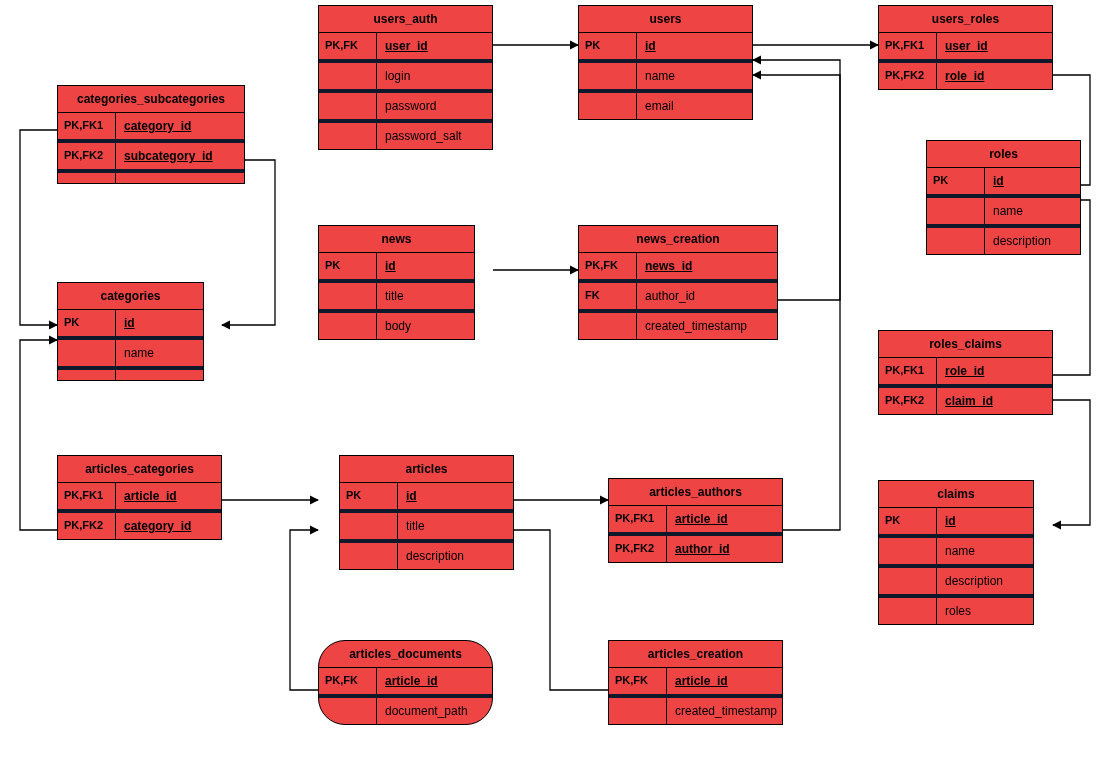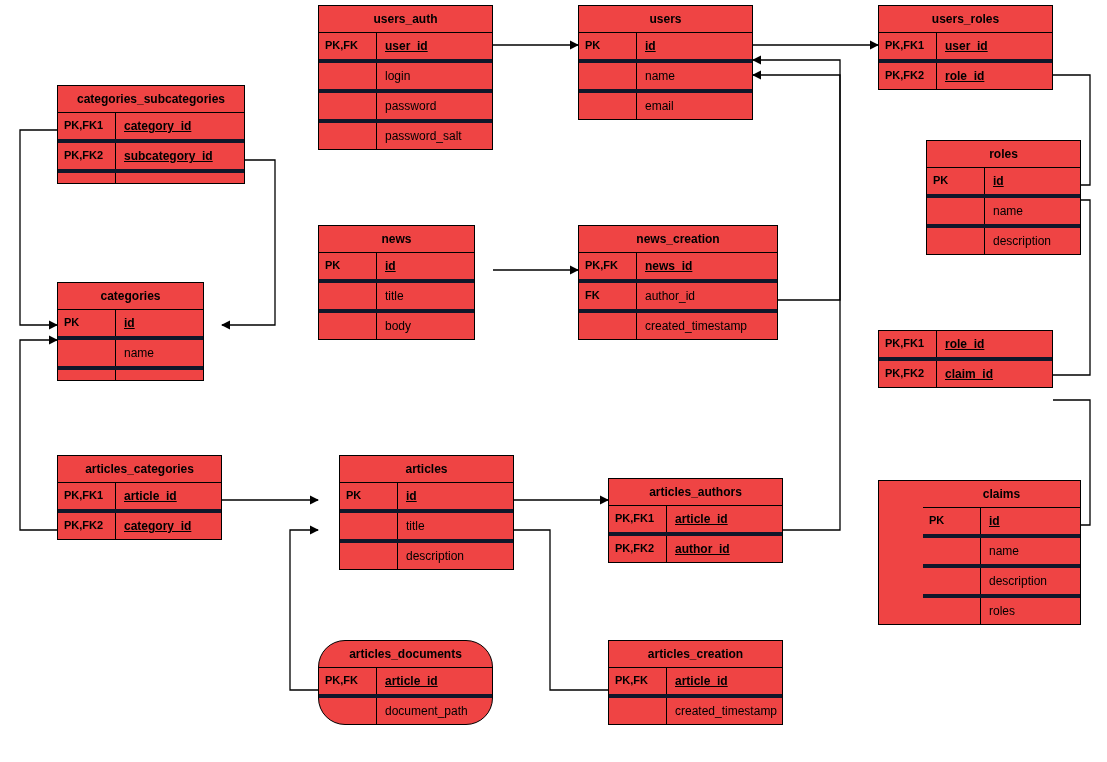--- a/index.html
+++ b/index.html
@@ -259,30 +259,31 @@
       <div class="row">
         <div class="key"></div>
         <div class="field">name</div>
       </div>
       <div class="row">
         <div class="key"></div>
         <div class="field">description</div>
       </div>
     </div>
     <div class="entity" style="left: 878px; top: 330px; width: 175px;">
+      <div class="title">roles_claims</div>
       <div class="row">
         <div class="key">PK,FK1</div>
         <div class="field underline">role_id</div>
       </div>
       <div class="row">
         <div class="key">PK,FK2</div>
         <div class="field underline">claim_id</div>
       </div>
     </div>
-    <div class="entity" style="left: 878px; top: 480px; width: 203px; padding-left: 44px;">
+    <div class="entity" style="left: 878px; top: 480px; width: 156px;">
       <div class="title">claims</div>
       <div class="row">
         <div class="key">PK</div>
         <div class="field underline">id</div>
       </div>
       <div class="row">
         <div class="key"></div>
         <div class="field">name</div>
       </div>
       <div class="row">

